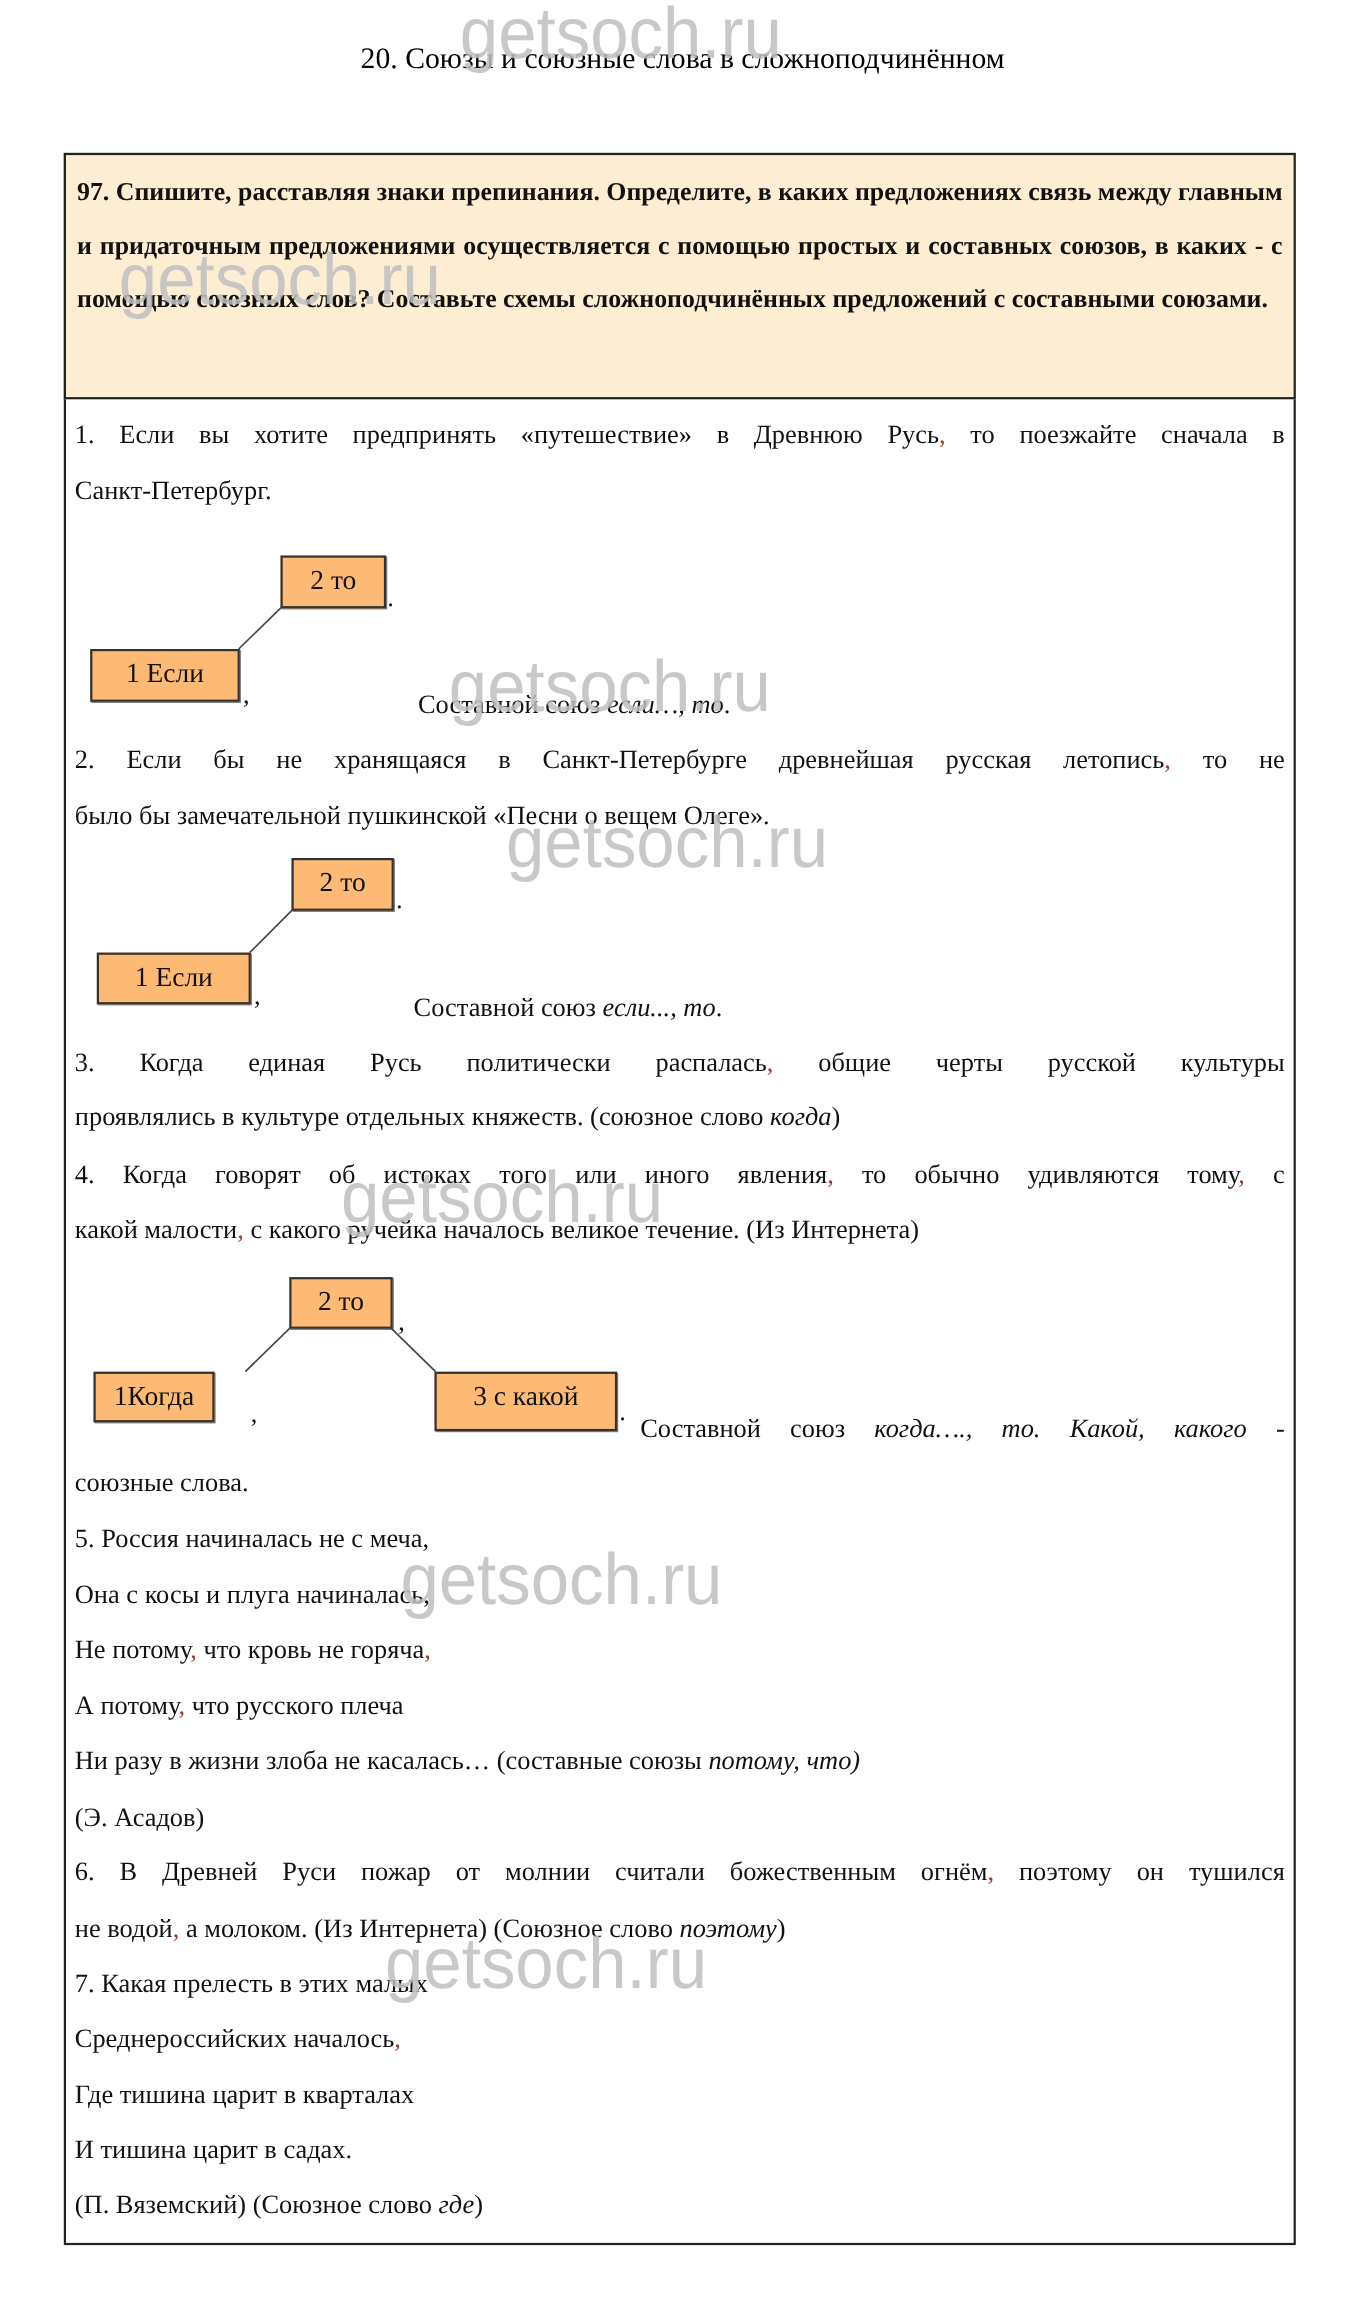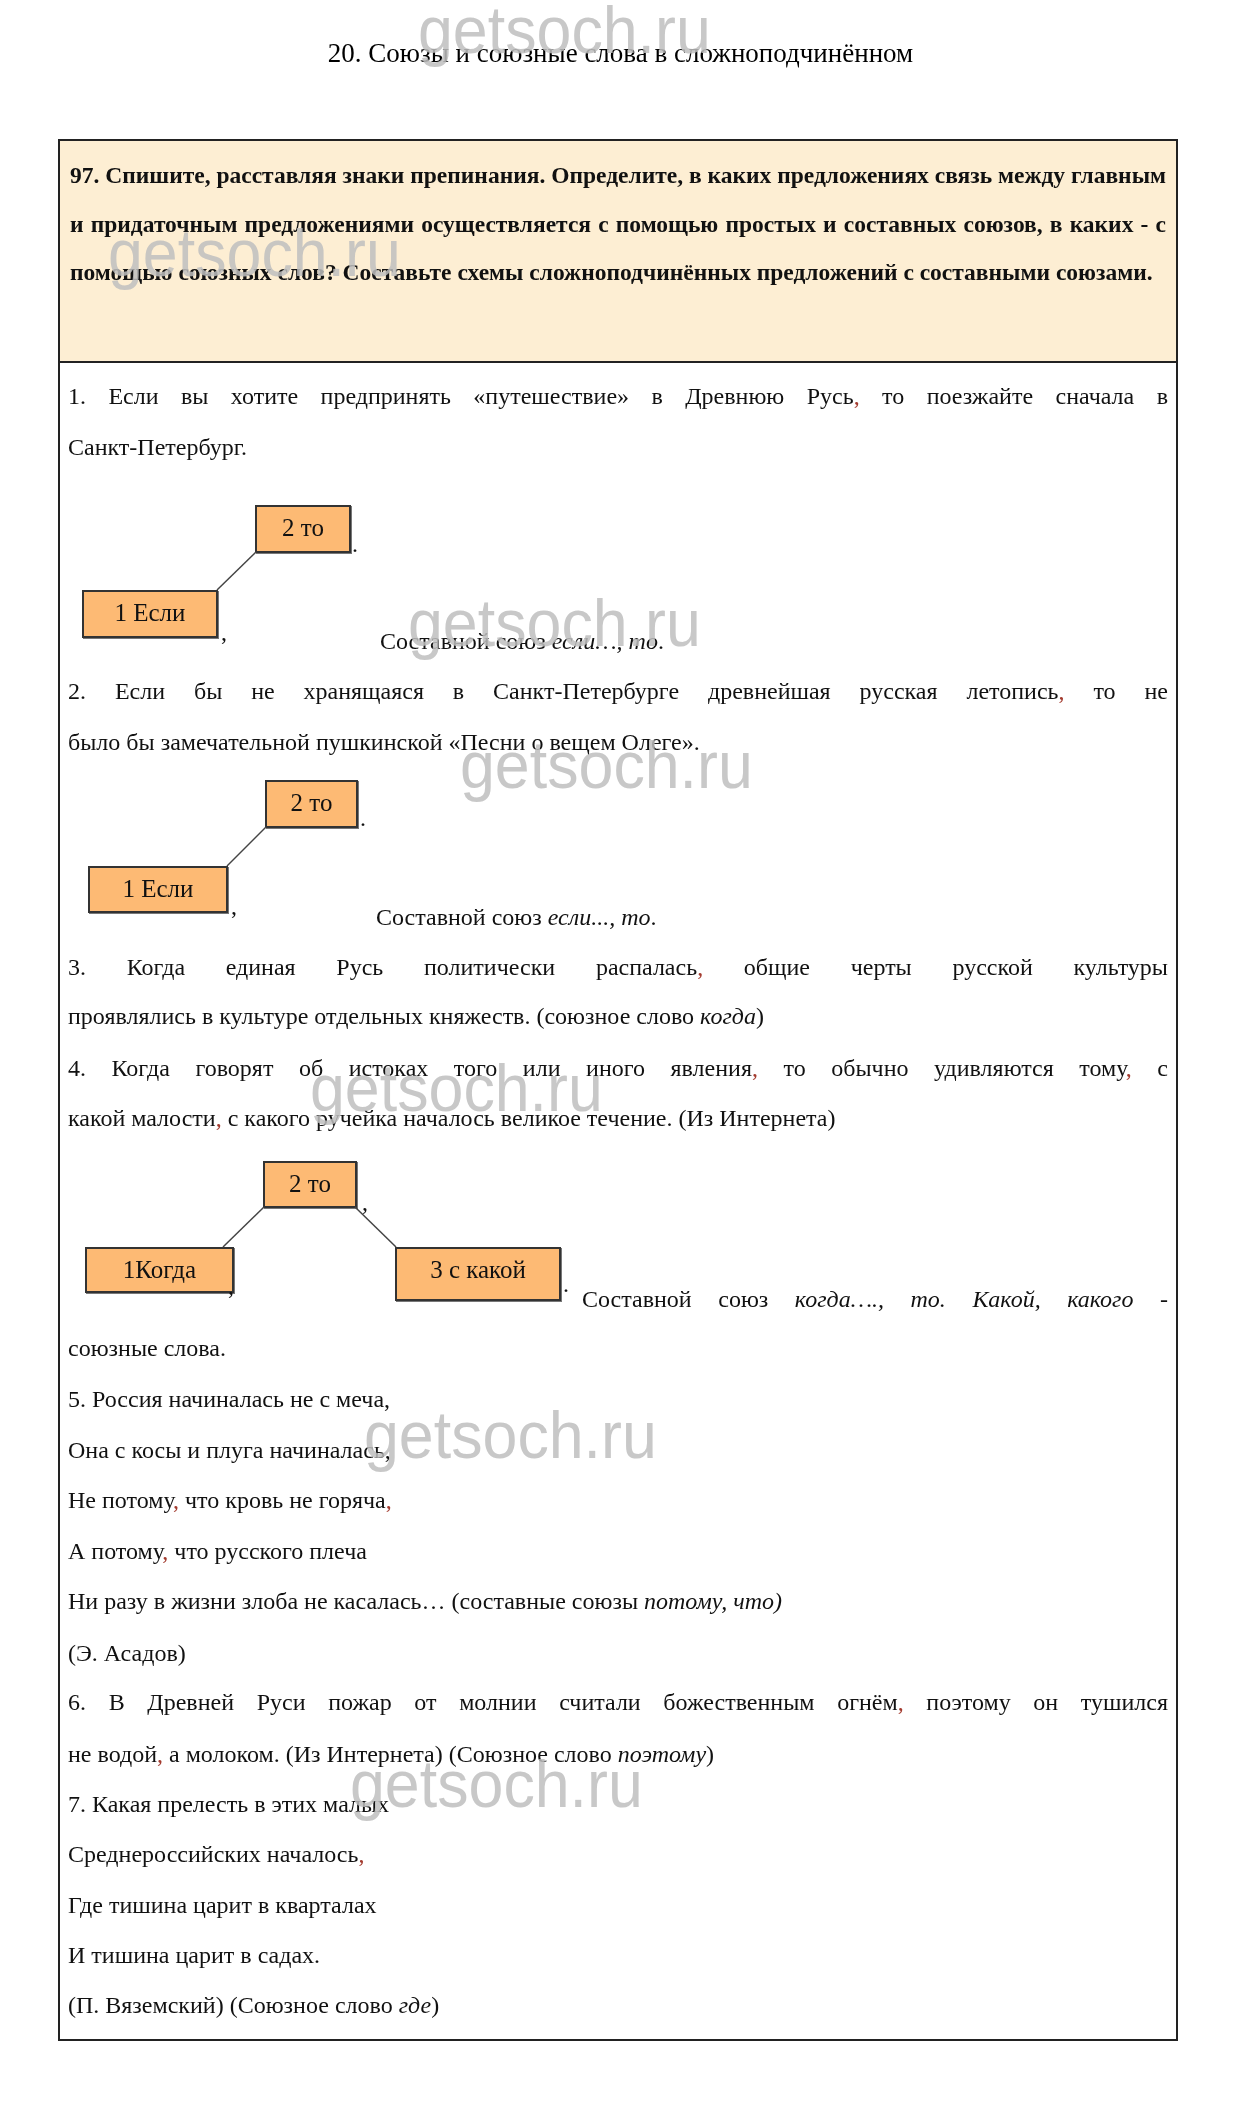--- a/index.html
+++ b/index.html
@@ -59,21 +59,21 @@
 <div class="line" style="left:376px; width:auto; top:902px;"><span>Составной союз </span><i>если..., то</i><span>.</span></div>
 
 <div class="line just" style="top:952px;"><span>3. Когда единая Русь политически распалась</span><span class="red" style="color: rgb(163, 58, 46);">,</span><span> общие черты русской культуры</span></div>
 <div class="line" style="top:1001px;"><span>проявлялись в культуре отдельных княжеств. (союзное слово </span><i>когда</i><span>)</span></div>
 
 <div class="line just" style="top:1053px;"><span>4. Когда говорят об истоках того или иного явления</span><span class="red" style="color: rgb(163, 58, 46);">,</span><span> то обычно удивляются тому</span><span class="red" style="color: rgb(163, 58, 46);">,</span><span> с</span></div>
 <div class="line" style="top:1103px;"><span>какой малости</span><span class="red" style="color: rgb(163, 58, 46);">,</span><span> с какого ручейка началось великое течение. (Из Интернета)</span></div>
 
 <div class="box" style="left:263px; top:1161px; width:94px; height:47px;">2  то</div>
 <span class="punct" style="left:362px; top:1190px;">,</span>
-<div class="box" style="left:85px; top:1247px; width:149px; height:46px;">1Когда</div>
+<div class="box" style="left:85px; top:1247px; width:110px; height:46px;">1Когда</div>
 <span class="punct" style="left:228px; top:1274px;">,</span>
 <div class="box" style="left:395px; top:1247px; width:166px; height:54px;">3  с какой</div>
 <span class="punct" style="left:563px; top:1272px;">.</span>
 <div class="line" style="left:582px; width:586px; top:1284px; text-align:justify; text-align-last:justify;"><span>Составной союз </span><i>когда…., то. Какой, какого</i><span> -</span></div>
 <div class="line" style="top:1333px;">союзные слова.</div>
 
 <div class="line" style="top:1384px;">5. Россия начиналась не с меча,</div>
 <div class="line" style="top:1435px;">Она с косы и плуга начиналась,</div>
 <div class="line" style="top:1485px;"><span>Не потому</span><span class="red" style="color: rgb(163, 58, 46);">,</span><span> что кровь не горяча</span><span class="red" style="color: rgb(163, 58, 46);">,</span></div>
 <div class="line" style="top:1536px;font-family:Liberation Serif, serif;"><span>А потому</span><span class="red" style="color: rgb(163, 58, 46);">,</span><span> что русского плеча</span></div>

